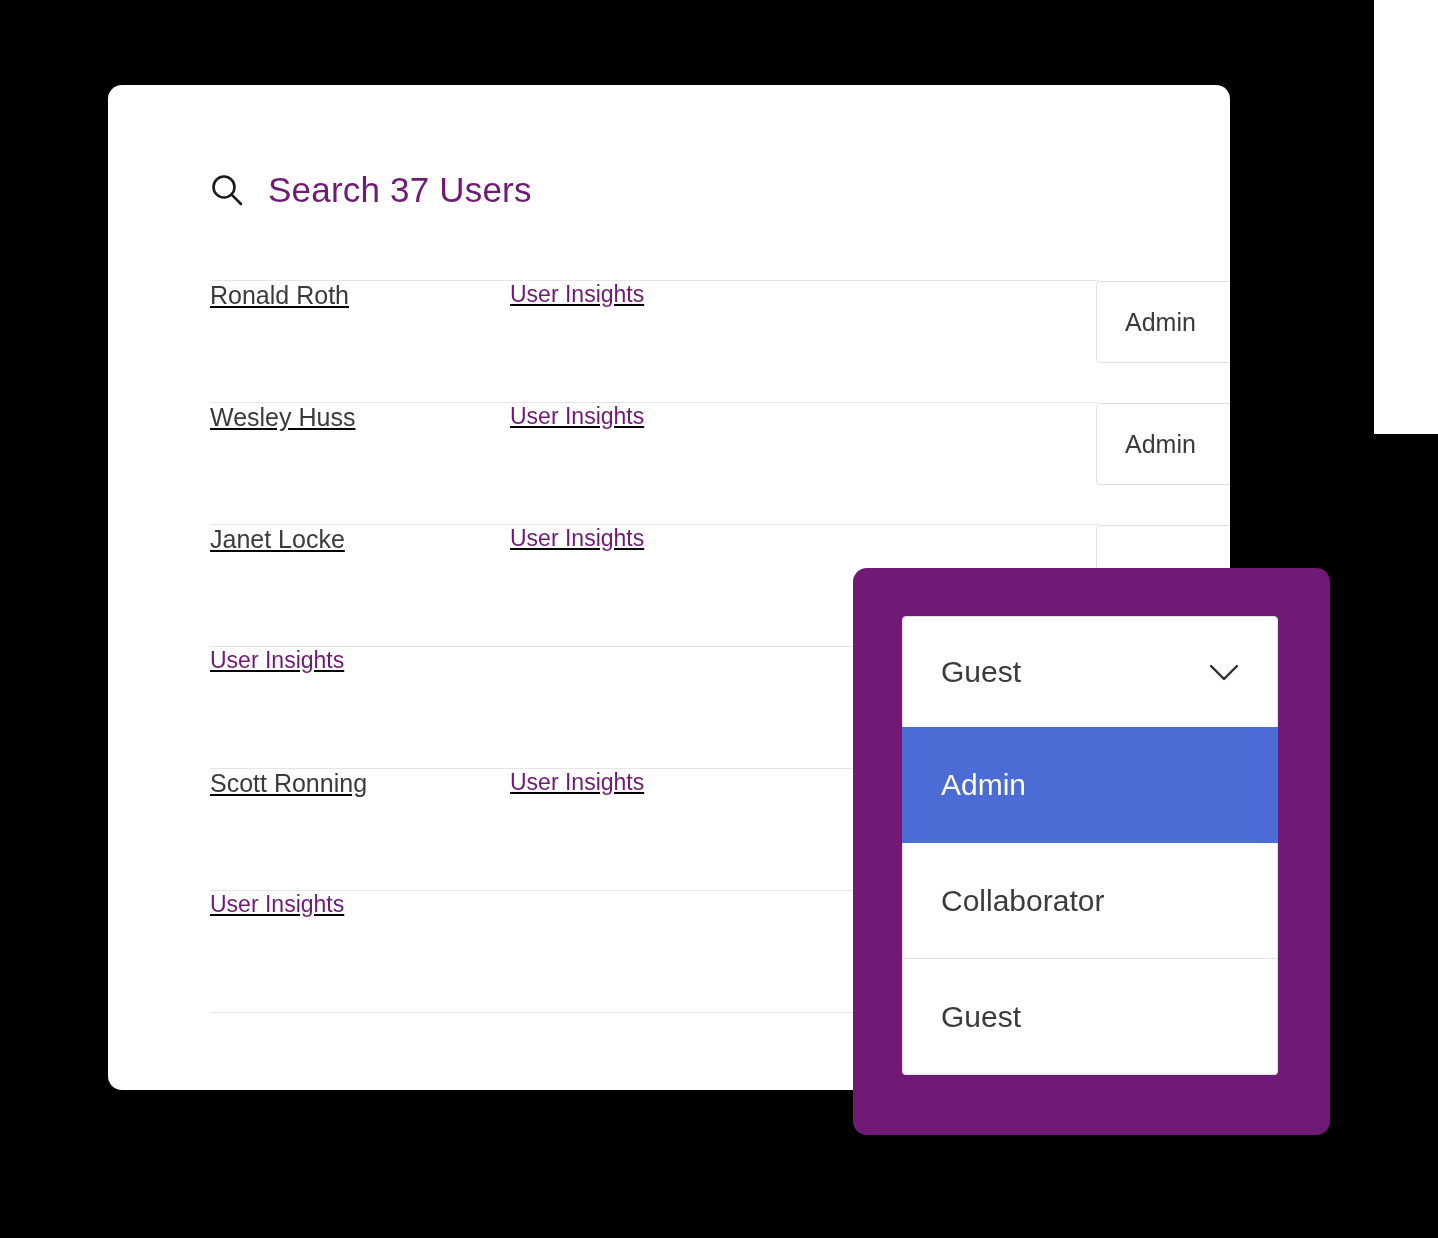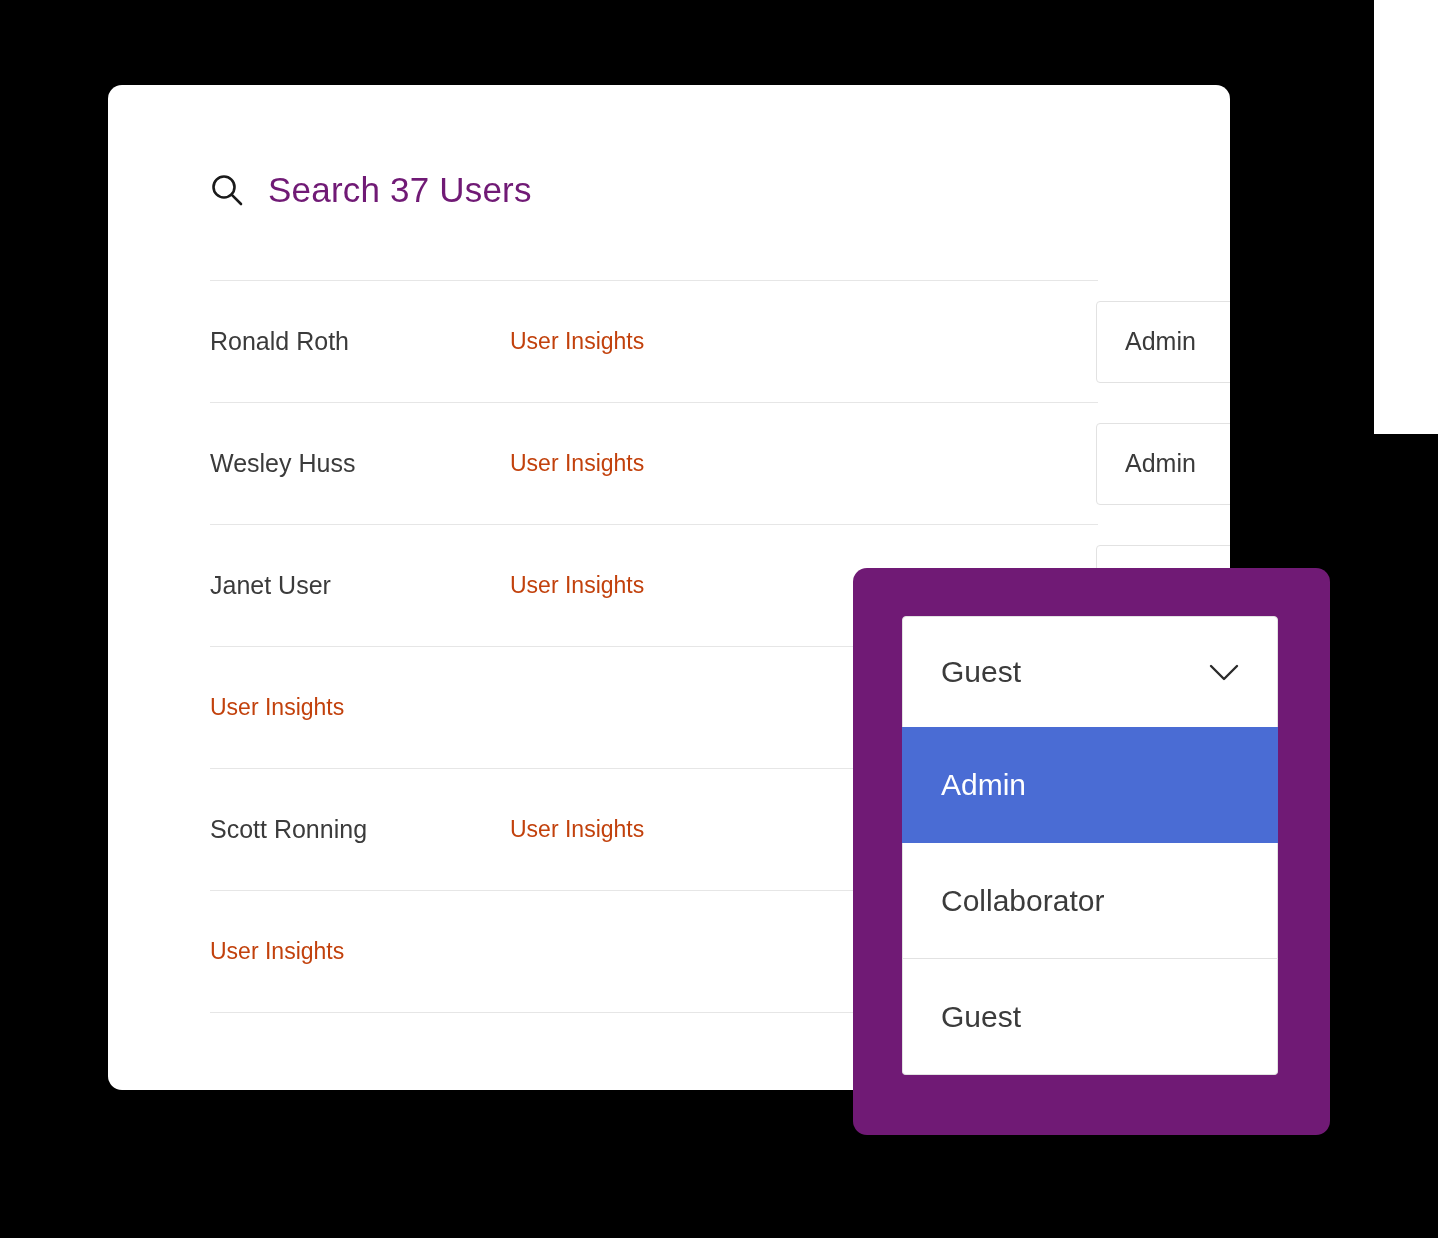--- a/index.html
+++ b/index.html
@@ -76,35 +76,36 @@
 
   .divider {
     height: 1px;
     background: #e6e6e6;
     width: 100%;
   }
 
   .user-row {
     height: 121px;
     display: flex;
-    align-items: center;
+    align-items: flex-start;
     position: relative;
+    text-decoration: underline;
   }
 
   .user-name {
     width: 300px;
     font-size: 25px;
     color: #3b3b3b;
     font-weight: 400;
     white-space: nowrap;
   }
 
   .user-link {
     font-size: 23px;
-    color: #c2410c;
+    color: #701a75;
     text-decoration: none;
     white-space: nowrap;
     cursor: pointer;
   }
 
   .role-select {
     position: absolute;
     right: -245px;
     width: 247px;
     height: 82px;
@@ -242,21 +243,21 @@
         <a class="user-link">User Insights</a>
         <div class="role-select">
           <span class="role-select-value">Admin</span>
 
         </div>
       </div>
 
       <div class="divider"></div>
 
       <div class="user-row">
-        <div class="user-name">Janet User</div>
+        <div class="user-name">Janet Locke</div>
         <a class="user-link">User Insights</a>
         <div class="role-select">
           <span class="role-select-value"></span>
         </div>
       </div>
 
       <div class="divider"></div>
 
       <div class="user-row">
         <a class="user-link">User Insights</a>

